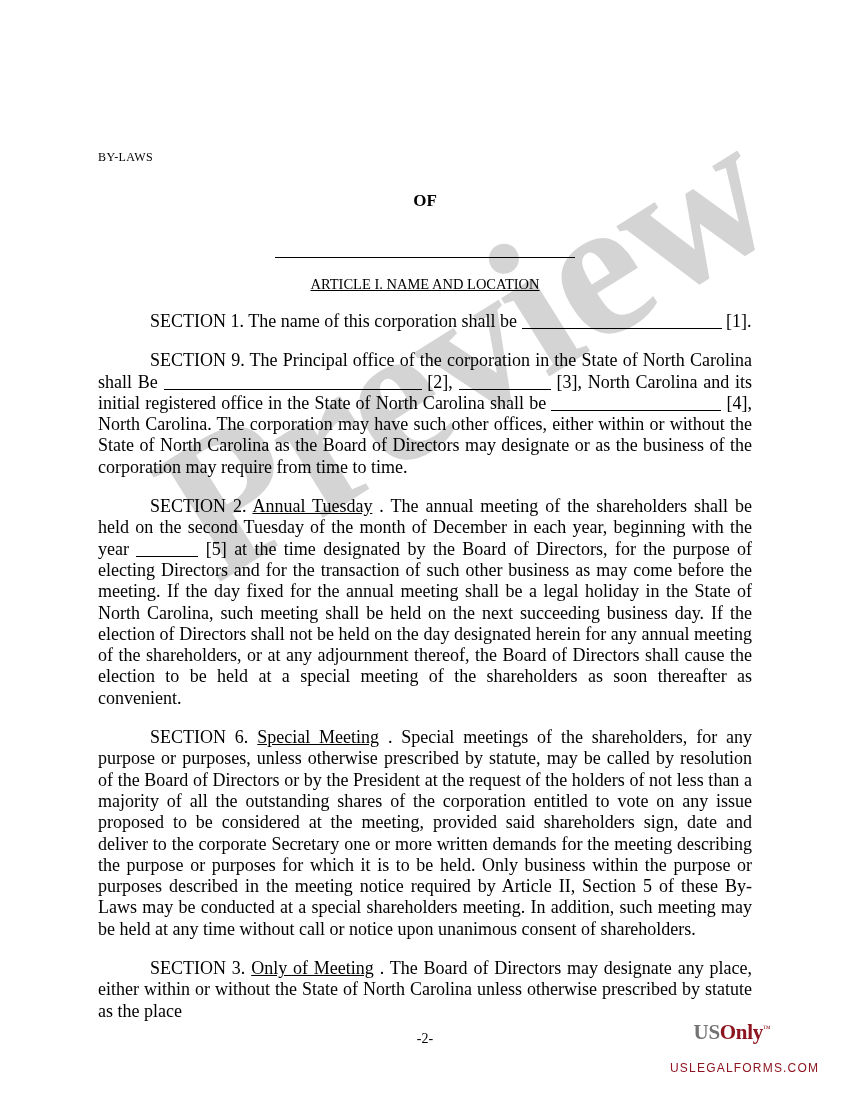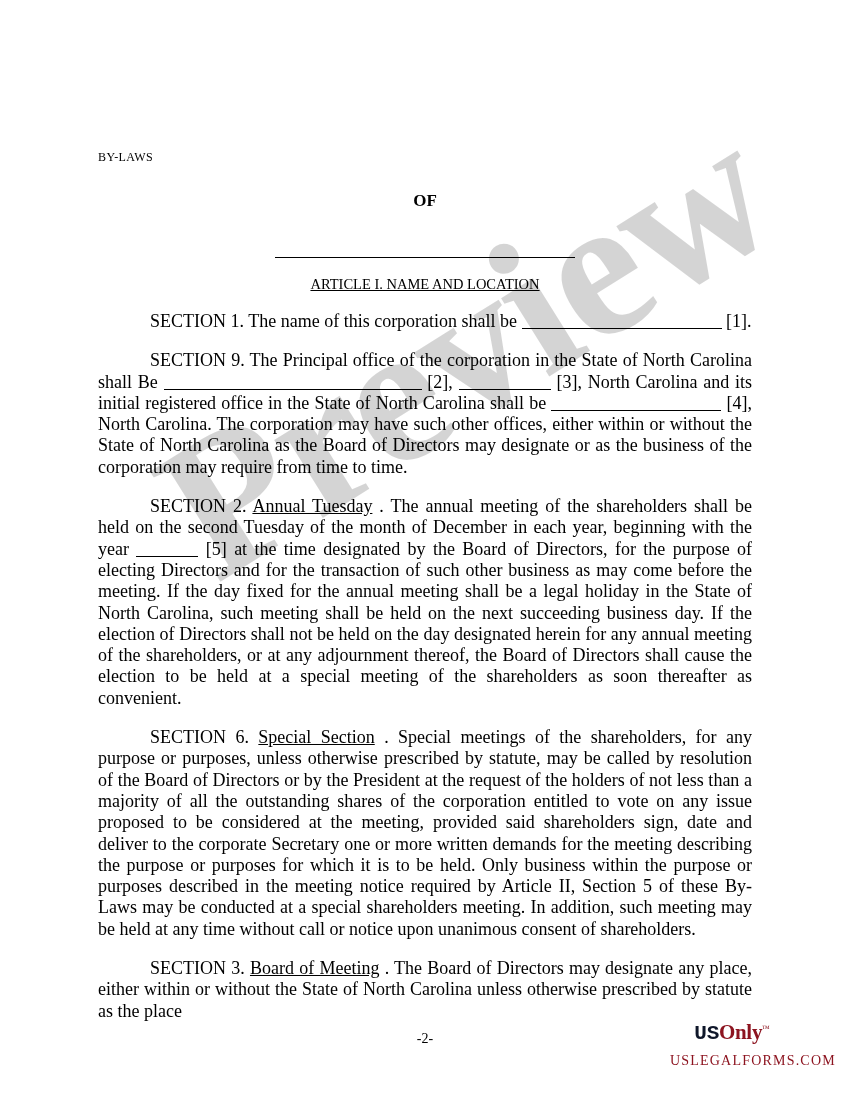--- a/index.html
+++ b/index.html
@@ -123,32 +123,31 @@
   }
   .logo-main {
     font-family: "Liberation Serif", serif;
     font-size: 21px;
     font-weight: bold;
     color: #8d1420;
     letter-spacing: -0.3px;
     white-space: nowrap;
   }
   .logo-main .us {
-    color: #0f172a;
-    font-family: Liberation Mono, monospace;
+    color: #737373;
   }
   .logo-tm {
     font-size: 8px;
     vertical-align: super;
     font-weight: normal;
   }
   .logo-sub {
-    margin-top: 8px;
-    font-family: Liberation Serif, serif;
-    font-size: 14px;
+    margin-top: 16px;
+    font-family: Liberation Sans, sans-serif;
+    font-size: 12px;
     color: #8d1420;
     letter-spacing: 1.2px;
   }
 </style>
 </head>
 <body>
 
 <div class="page">
 
   <div class="content">
@@ -184,27 +183,27 @@
     <p class="body">
       <span>SECTION 2.</span>
       <span class="u">Annual Tuesday</span>
       <span>.  The annual meeting of the shareholders shall be held on the second Tuesday of the month of December  in each year, beginning with the year</span>
       <span class="fill f5"></span>
       <span>[5] at the time designated by the Board of Directors, for the purpose of electing Directors and for the transaction of such other business as may come before the meeting.  If the day fixed for the annual meeting shall be a legal holiday in the State of North Carolina, such meeting shall be held on the next succeeding business day.  If the election of Directors shall not be held on the day designated herein for any annual meeting of the shareholders, or at any adjournment thereof, the Board of Directors shall cause the election to be held at a special meeting of the shareholders as soon thereafter as convenient.</span>
     </p>
 
     <p class="body">
       <span>SECTION 6.</span>
-      <span class="u">Special Section</span>
+      <span class="u">Special Meeting</span>
       <span>.  Special meetings of the shareholders, for any purpose or purposes, unless otherwise prescribed by statute, may be called by resolution of the Board of Directors or by the President at the request of the holders of not less than a majority of all the outstanding shares of the corporation entitled to vote on any issue proposed to be considered at the meeting, provided said shareholders sign, date and deliver to the corporate Secretary one or more written demands for the meeting describing the purpose or purposes for which it is to be held.  Only business within the purpose or purposes described in the meeting notice required by Article II, Section 5 of these By-Laws may be conducted at a special shareholders meeting.  In addition, such meeting may be held at any time without call or notice upon unanimous consent of shareholders.</span>
     </p>
 
     <p class="body">
       <span>SECTION 3.</span>
-      <span class="u">Board of Meeting</span>
+      <span class="u">Only of Meeting</span>
       <span>.  The Board of Directors may designate any place, either within or without the State of North Carolina unless otherwise prescribed by statute as the place</span>
     </p>
 
   </div>
 
   <div class="watermark">
     <div class="watermark-text">Preview</div>
   </div>
 
   <div class="page-number">-2-</div>

